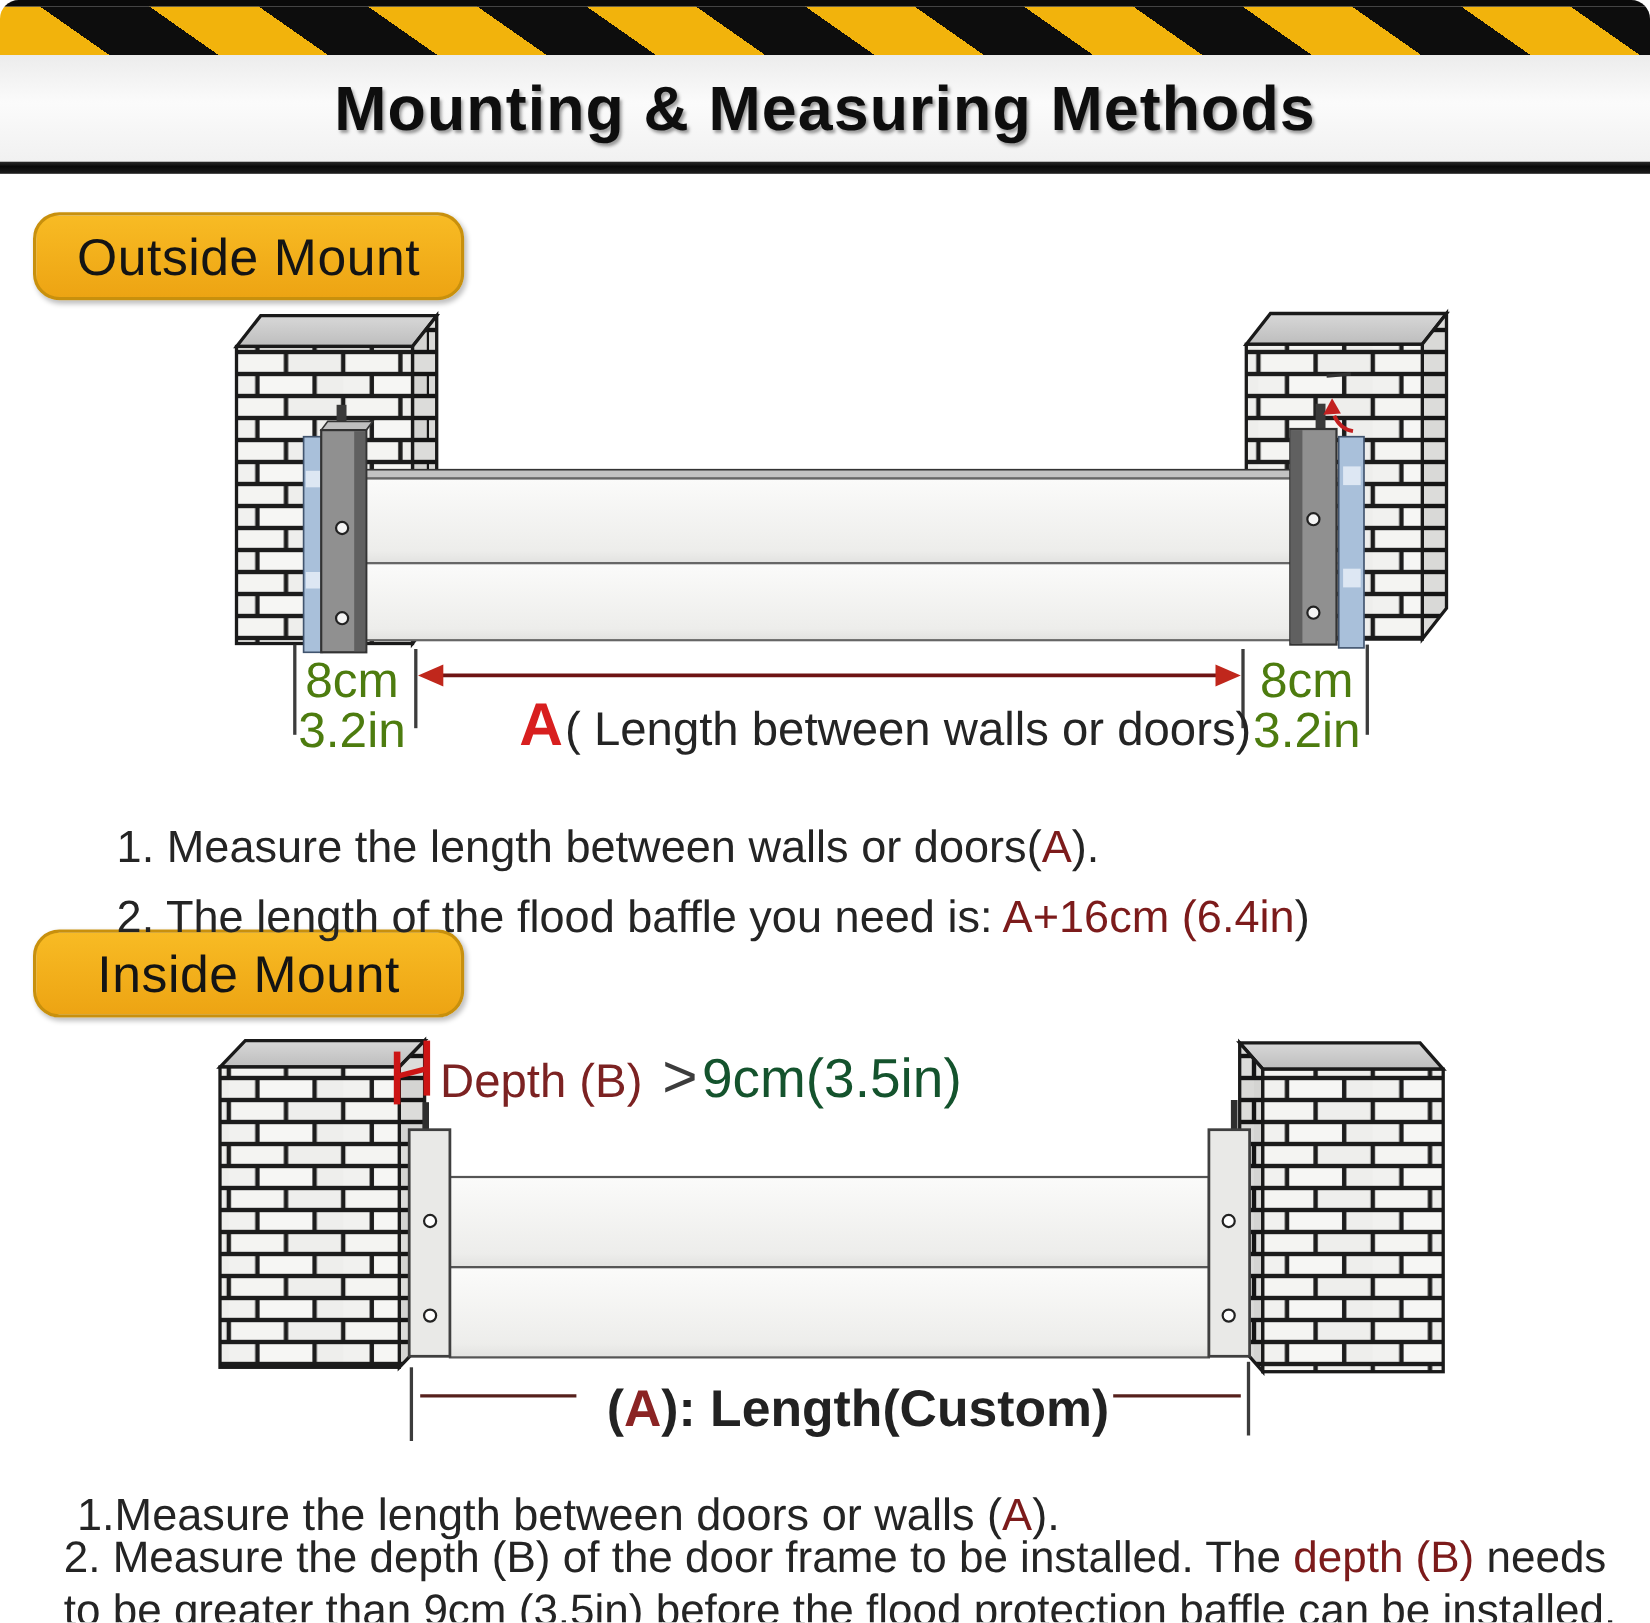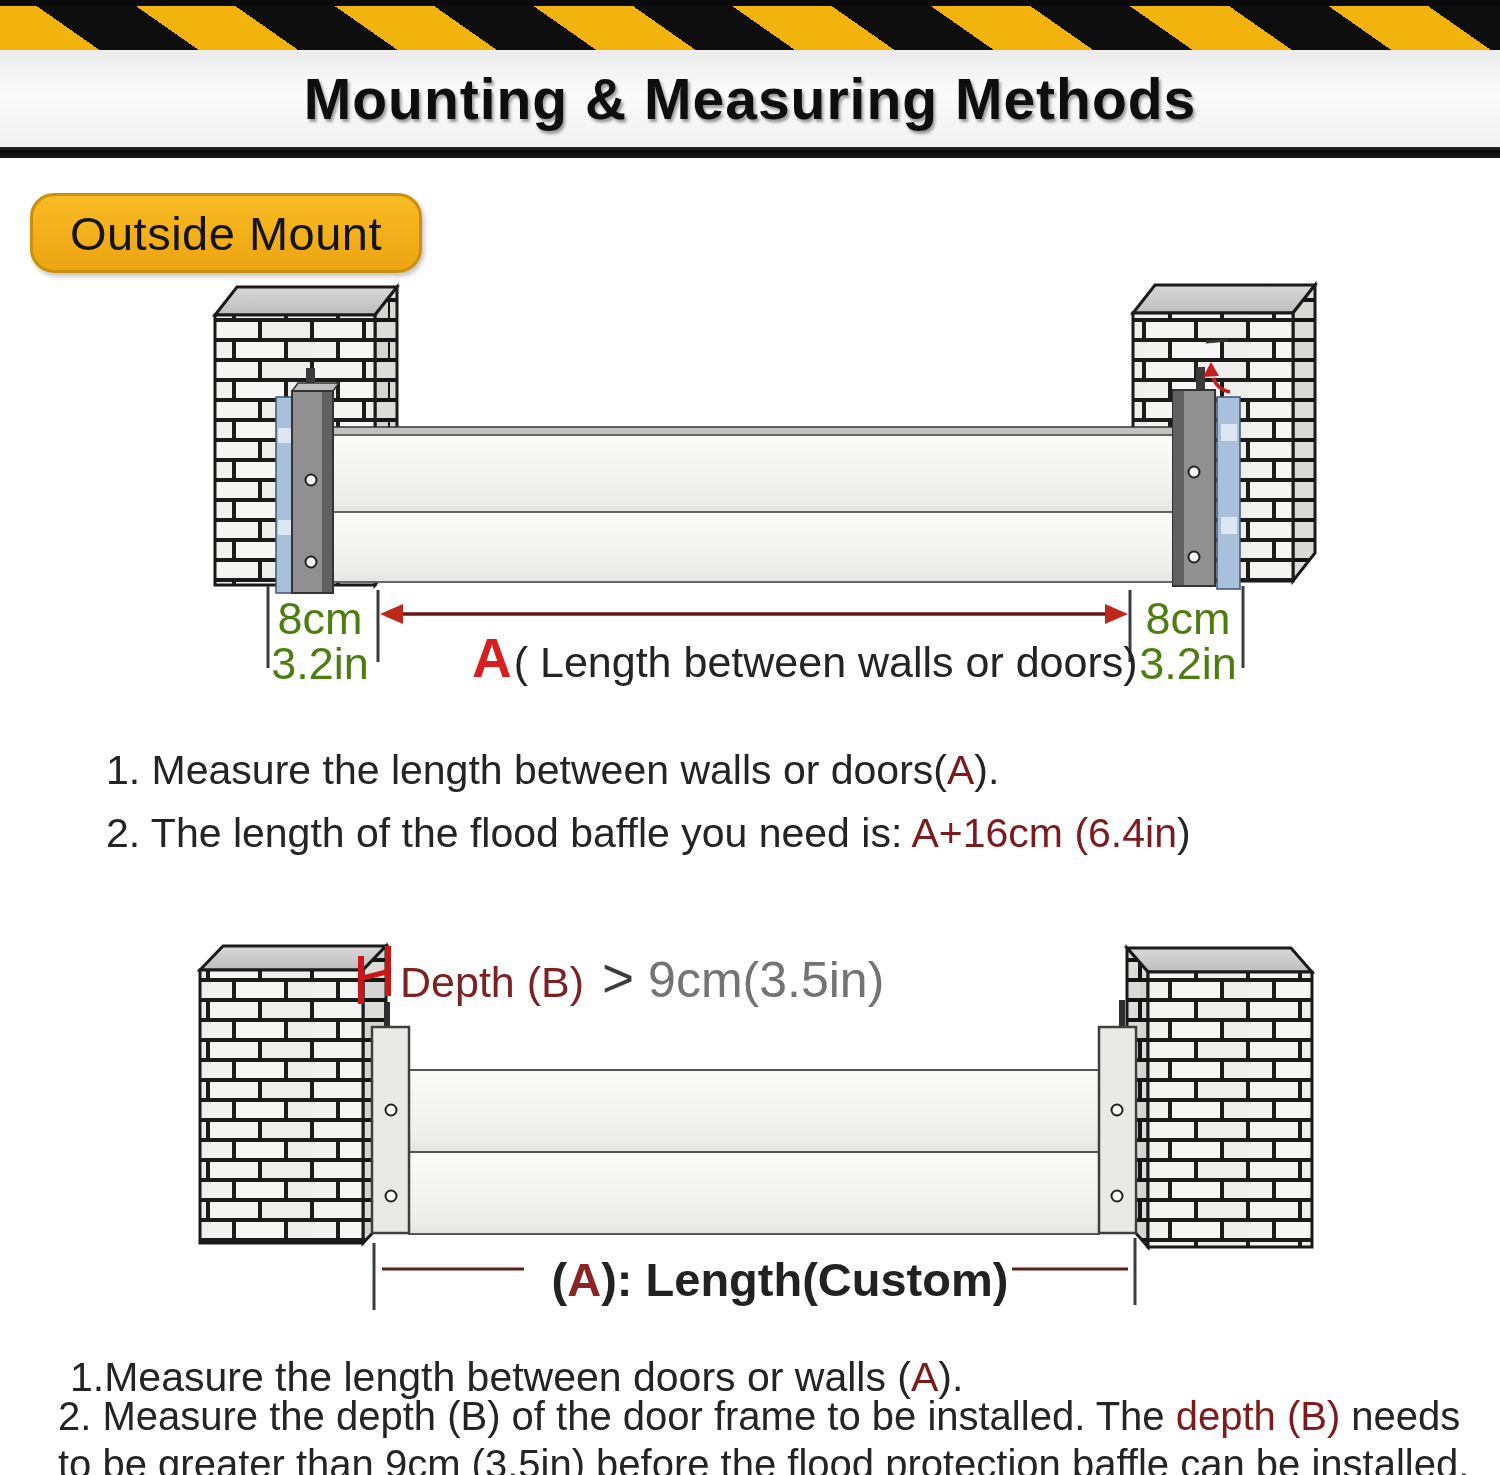--- a/index.html
+++ b/index.html
@@ -1,18 +1,18 @@
 <!DOCTYPE html>
 <html><head>
 <meta charset="utf-8">
 <style>
   html,body{margin:0;padding:0;background:#fff;}
   .page{
     position:relative;width:1500px;height:1475px;background:#ffffff;
-    overflow:hidden;font-family:"Liberation Sans",sans-serif;
+    overflow:hidden;font-family:"Liberation Sans",sans-serif;border-radius:17px;
   }
   
   .stripe-band{
     position:absolute;left:0;top:0;width:1500px;height:50px;
     border-top:6px solid #0a0a0a;box-sizing:border-box;
     background:repeating-linear-gradient(35deg,#f2b30c 0 57px,#0d0d0d 57px 114px);
   }
   .title-band{
     position:absolute;left:0;top:50px;width:1500px;height:97px;
     background:linear-gradient(180deg,#ececec 0%,#fbfbfb 45%,#f1f1f1 100%);
@@ -41,37 +41,38 @@
   
   .overlay{position:absolute;white-space:nowrap;}
   .offset-label{font-size:45px;color:#4d7c0f;text-align:center;line-height:45px;}
   .span-label-outside{font-size:43px;color:#242424;}
   .span-label-outside .big-a{font-size:55px;font-weight:bold;color:#d81f1f;margin-right:2px;}
   .steps{position:absolute;font-size:41px;color:#242424;}
   .steps p{margin:16px 0 15px 0;}
   .dkred{color:#7c1b1b;}
   .depth-anno .dname{font-size:43px;color:#7c2222;}
   .depth-anno .dgt{font-size:55px;color:#3c3c3c;margin:0 4px 0 6px;}
-  .depth-anno .dval{font-size:50px;color:#737373;margin-left:10px;}
+  .depth-anno .dval{font-size:50px;color:#14532d;}
   .span-label-inside{font-size:47px;color:#222;text-align:center;font-weight:bold;}
   .span-label-inside .mid-a{color:#8b2424;}
   .steps2{position:absolute;font-size:40px;color:#242424;line-height:48px;}
 </style>
 </head>
 <body>
 
 <div class="page">
 
   <div class="stripe-band"></div>
   <div class="title-band">
     <h1>Mounting &amp; Measuring Methods</h1>
   </div>
   <div class="header-bar"></div>
 
   <div class="badge outside">Outside Mount</div>
+  <div class="badge inside">Inside Mount</div>
 
   <svg class="draw" width="1500" height="1475" viewBox="0 0 1500 1475">
     <defs>
       <pattern id="brickF" width="104" height="40" patternUnits="userSpaceOnUse">
         <rect width="104" height="40" fill="#1c1c1c"></rect>
         <rect x="2" y="2" width="48" height="16" fill="#f4f4f2"></rect>
         <rect x="54" y="2" width="48" height="16" fill="#eeeeec"></rect>
         <rect x="-24" y="22" width="48" height="16" fill="#f1f1ef"></rect>
         <rect x="28" y="22" width="48" height="16" fill="#f6f6f4"></rect>
         <rect x="80" y="22" width="48" height="16" fill="#eeeeec"></rect>

